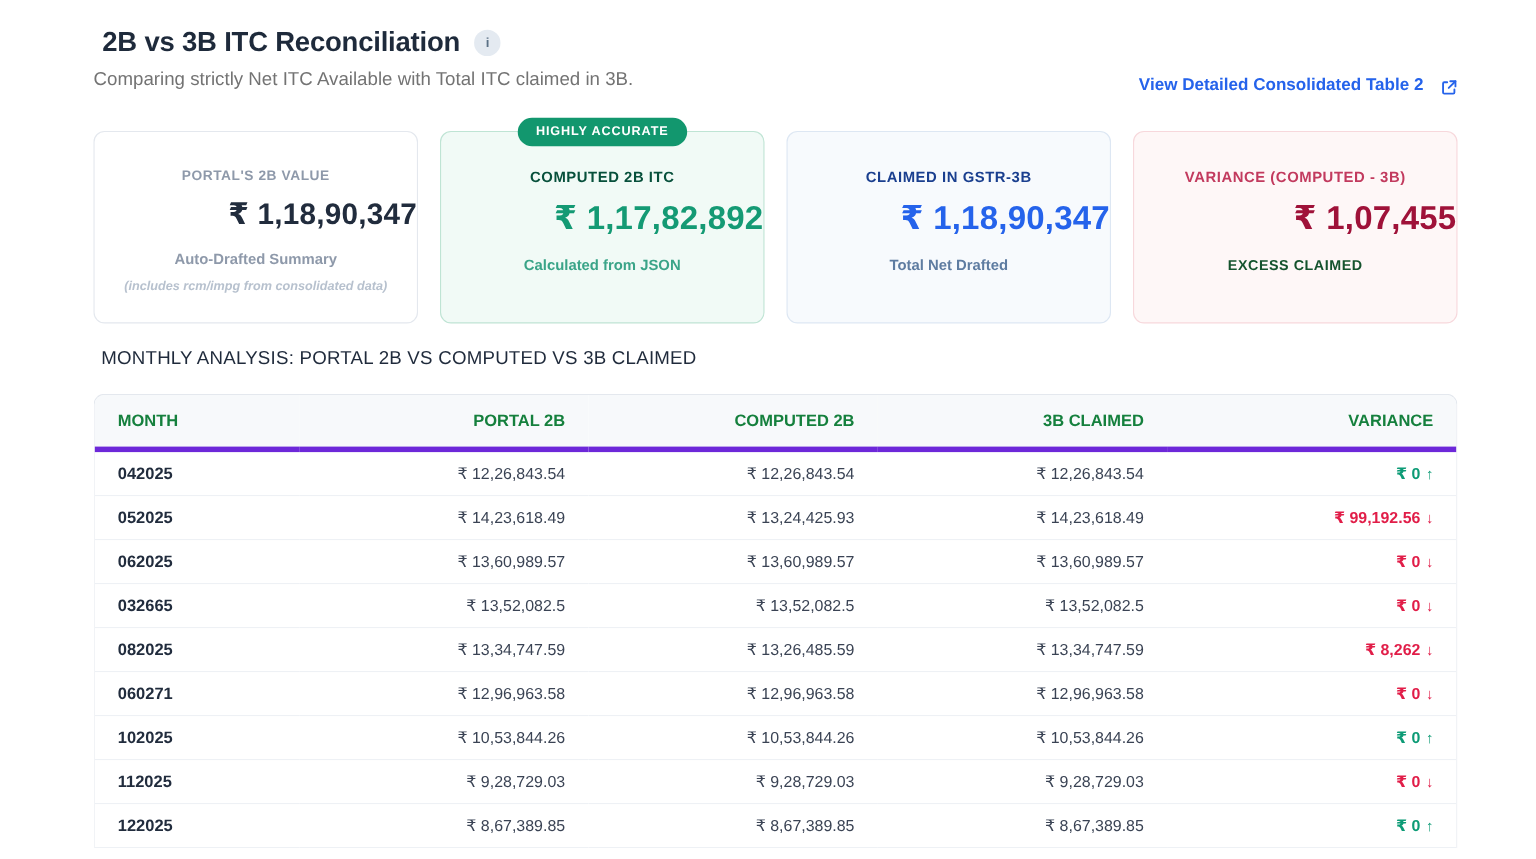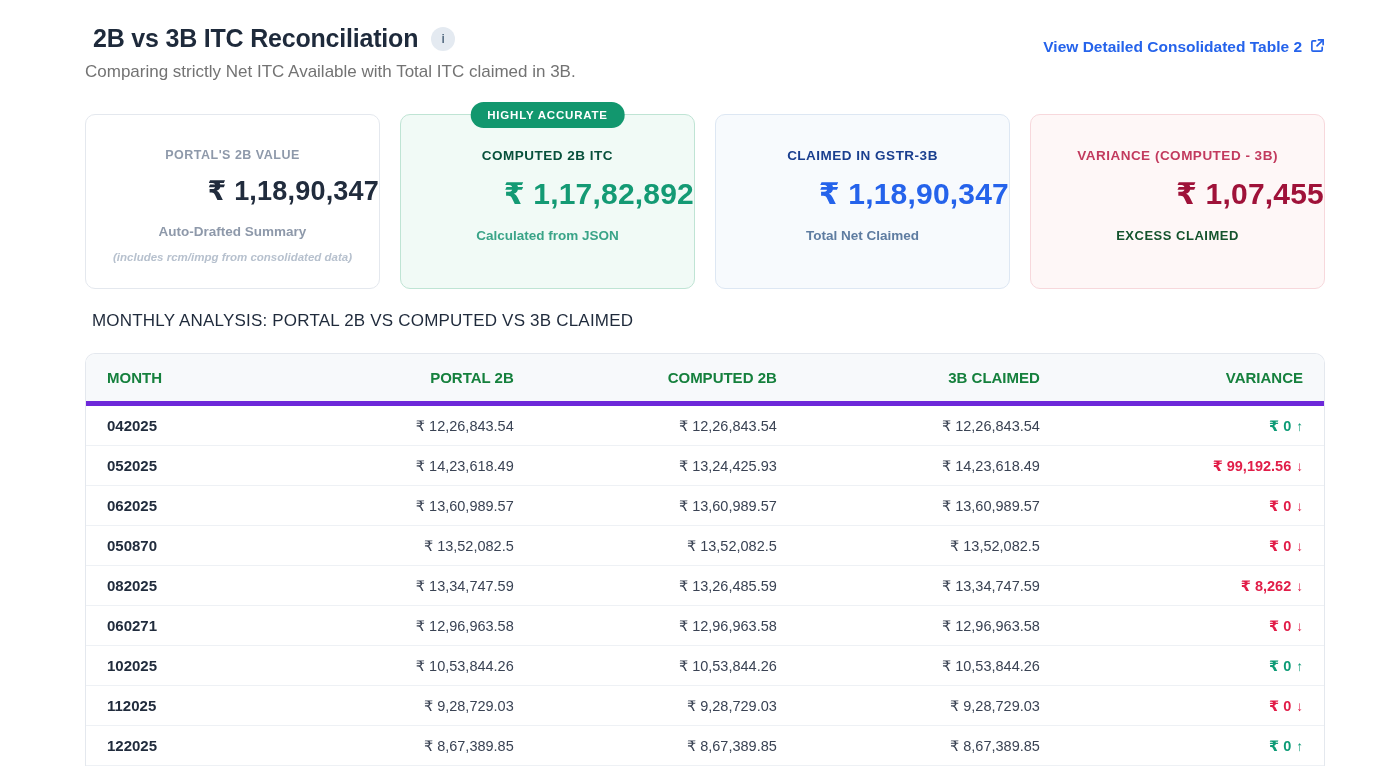--- a/index.html
+++ b/index.html
@@ -11,21 +11,21 @@
   .header-row { display: flex; justify-content: space-between; align-items: flex-start; }
   .title-line { display: flex; align-items: center; gap: 13px; }
   .page-title { font-size: 25px; font-weight: 800; color: #1e2a3b; letter-spacing: -0.2px; margin-left: 8px; }
   .info-icon {
     width: 24px; height: 24px; border-radius: 50%; background: #e4eaf1;
     color: #5b7186; font-size: 12px; font-weight: 700; font-style: normal;
     display: inline-flex; align-items: center; justify-content: center; cursor: pointer;
   }
   .subtitle { margin-top: 9px; font-size: 17px; color: #737373; }
   .detail-link {
-    margin-top: 14px; display: inline-flex; align-items: flex-start; gap: 8px;
+    margin-top: 45px; display: inline-flex; align-items: flex-end; gap: 16px;
     color: #2563eb; font-size: 15.5px; font-weight: 700; text-decoration: none; cursor: pointer;
   }
   .ext-icon { width: 15px; height: 15px; display: inline-block; }
 
   
   .cards { margin-top: 32px; display: grid; grid-template-columns: repeat(4, 1fr); gap: 20px; }
   .card {
     position: relative; height: 175px; border-radius: 10px; border: 1px solid #e4e8ee;
     background: #ffffff; text-align: center; padding-top: 33px;
   }
@@ -117,21 +117,21 @@
     <div class="card card-green">
       <div class="badge">HIGHLY ACCURATE</div>
       <div class="card-label">COMPUTED 2B ITC</div>
       <div class="card-value">₹ 1,17,82,892</div>
       <div class="card-sub">Calculated from JSON</div>
     </div>
 
     <div class="card card-blue">
       <div class="card-label">CLAIMED IN GSTR-3B</div>
       <div class="card-value">₹ 1,18,90,347</div>
-      <div class="card-sub">Total Net Claimed</div>
+      <div class="card-sub">Total Net Drafted</div>
     </div>
 
     <div class="card card-red">
       <div class="card-label">VARIANCE (COMPUTED - 3B)</div>
       <div class="card-value">₹ 1,07,455</div>
       <div class="card-sub">EXCESS CLAIMED</div>
     </div>
 
   </div>
 
@@ -174,21 +174,21 @@
 
   <tr>
     <td class="month">062025</td>
     <td>₹ 13,60,989.57</td>
     <td>₹ 13,60,989.57</td>
     <td>₹ 13,60,989.57</td>
     <td class="variance v-down"><span class="v-amt">₹ 0</span><span class="v-arrow">↓</span></td>
   </tr>
 
   <tr>
-    <td class="month">050870</td>
+    <td class="month">032665</td>
     <td>₹ 13,52,082.5</td>
     <td>₹ 13,52,082.5</td>
     <td>₹ 13,52,082.5</td>
     <td class="variance v-down"><span class="v-amt">₹ 0</span><span class="v-arrow">↓</span></td>
   </tr>
 
   <tr>
     <td class="month">082025</td>
     <td>₹ 13,34,747.59</td>
     <td>₹ 13,26,485.59</td>

